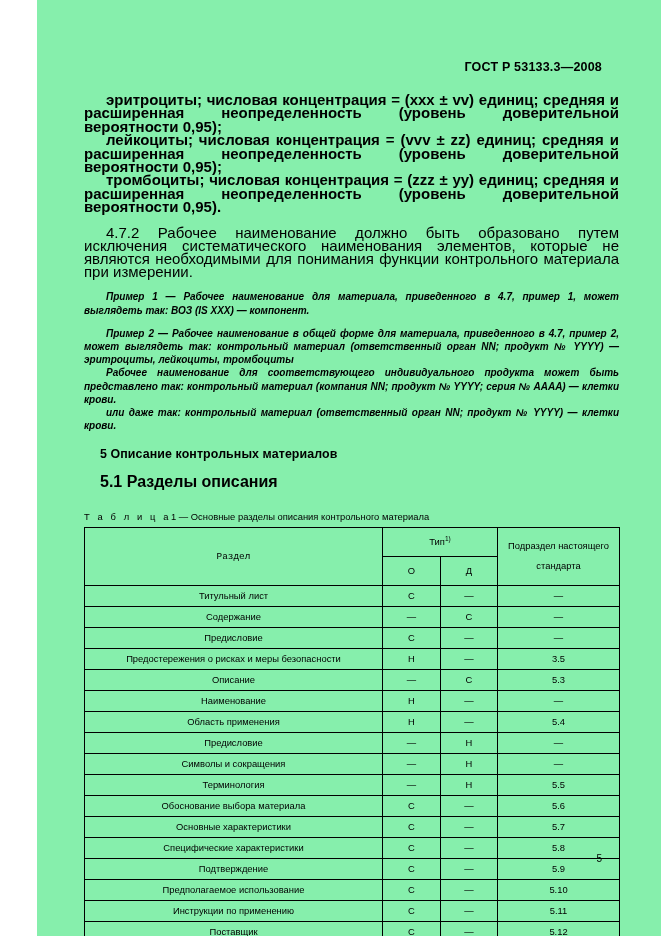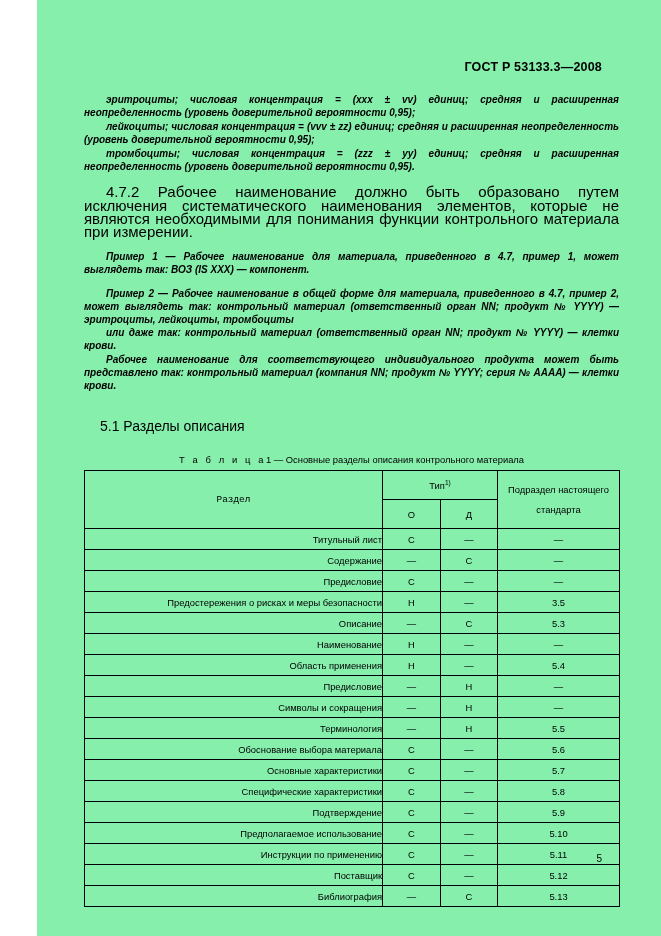--- a/index.html
+++ b/index.html
@@ -52,48 +52,46 @@
     text-indent: 22px;
   }
   p.example {
     font-style: italic;
     font-weight: bold;
     font-size: 10px;
     line-height: 13.2px;
     text-indent: 22px;
   }
   p.spec-item {
-    font-style: italic;
-    font-weight: bold;
-    font-size: 10px;
+    font-weight: bold;
+    font-size: 15px;
     line-height: 13.4px;
     text-indent: 22px;
   }
   .gap-6 { height: 6px; }
   .gap-10 { height: 10px; }
   .gap-12 { height: 12px; }
   .gap-14 { height: 14px; }
 
   h2.section-title {
     margin: 0;
     font-size: 12.4px;
     font-weight: bold;
     letter-spacing: 0.1px;
     text-indent: 16px;
   }
   h3.subsection-title {
     margin: 0;
-    font-size: 14px;
-    font-weight: normal;
+    font-size: 16px;
+    font-weight: bold;
     text-indent: 16px;
   }
   .table-caption {
     font-size: 9.4px;
     white-space: nowrap;
-    text-align: center;
   }
   .table-caption .tcap-word {
     letter-spacing: 2.6px;
   }
   
   table.main-table {
     border-collapse: collapse;
     width: 535px;
     table-layout: fixed;
     margin-top: 5px;
@@ -112,21 +110,21 @@
   th.th-razdel { height: 57px; font-family: Liberation Mono, monospace; }
   th.th-type-top { height: 28px; }
   th.th-podrazdel { height: 57px; line-height: 20px; }
   th.th-o, th.th-d { height: 28px; }
   table.main-table tbody td {
     height: 20px;
     vertical-align: middle;
   }
   td.cell-name {
     padding-left: 9px;
-    text-align: right;
+    text-align: center;
   }
   td.cell-center {
     text-align: center;
   }
   .sup1 {
     font-size: 6.6px;
     vertical-align: super;
     letter-spacing: 0;
   }
   
@@ -154,25 +152,26 @@
 
     <p class="body-indent">4.7.2  Рабочее наименование должно быть образовано путем исключения систематического наименования элементов, которые не являются необходимыми для понимания функции контрольного материала при измерении.</p>
 
     <div class="gap-12"></div>
 
     <p class="example">Пример 1 — Рабочее наименование для материала, приведенного в 4.7, пример 1, может выглядеть так: ВОЗ (IS XXX) — компонент.</p>
 
     <div class="gap-10"></div>
 
     <p class="example">Пример 2 — Рабочее наименование в общей форме для материала, приведенного в 4.7, пример 2, может выглядеть так: контрольный материал (ответственный орган NN; продукт № YYYY) — эритроциты, лейкоциты, тромбоциты</p>
+    <p class="example">Рабочее наименование для соответствующего индивидуального продукта может быть представлено так: контрольный материал (компания NN; продукт № YYYY; серия № AAAA) — клетки крови.</p>
     <p class="example">или даже так: контрольный материал (ответственный орган NN; продукт № YYYY) — клетки крови.</p>
-    <p class="example">Рабочее наименование для соответствующего индивидуального продукта может быть представлено так: контрольный материал (компания NN; продукт № YYYY; серия № AAAA) — клетки крови.</p>
 
     <div class="gap-14"></div>
 
+    <h2 class="section-title">5  Описание контрольных материалов</h2>
 
     <div class="gap-12"></div>
 
     <h3 class="subsection-title">5.1  Разделы описания</h3>
 
     <div class="gap-6"></div>
 
 
     <div class="gap-14"></div>
 

